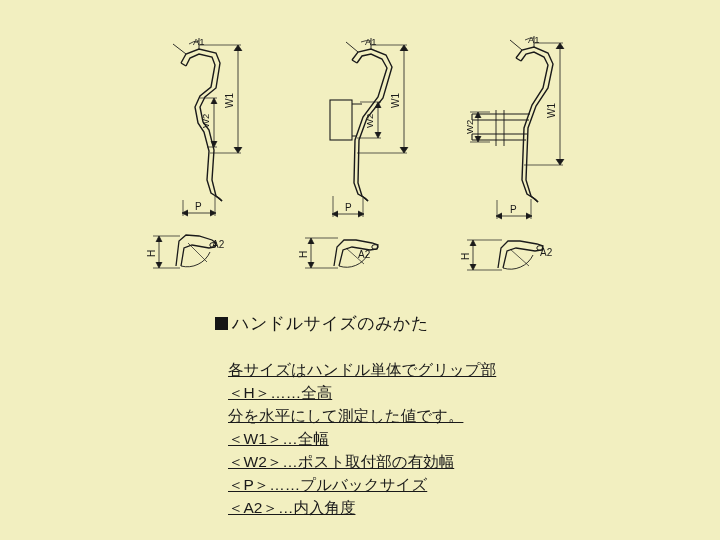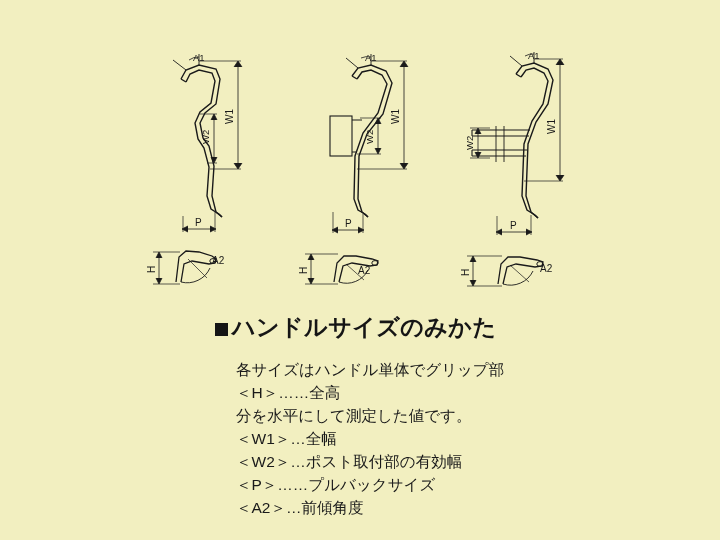--- a/index.html
+++ b/index.html
@@ -12,56 +12,57 @@
     width: 720px;
     height: 540px;
     background: #f2efc0;
     overflow: hidden;
     font-family: "Liberation Sans", sans-serif;
   }
   
   #diagrams {
     position: absolute;
     left: 0;
-    top: 16px;
+    top: 0;
     width: 720px;
     height: 300px;
   }
   #diagrams svg {
     display: block;
   }
   
   #legend {
     position: absolute;
     left: 215px;
     top: 312px;
     width: 470px;
   }
   .heading {
-    font-size: 23px;
-    font-weight: bold;
+    font-size: 17px;
+    font-weight: normal;
     color: #151515;
     letter-spacing: 0.5px;
-    margin: 0 0 16px 0;
+    margin: 0 0 24px 0;
     white-space: nowrap;
   }
   .heading .bullet {
     display: inline-block;
     width: 13px;
     height: 13px;
     background: #151515;
     margin-right: 4px;
     vertical-align: -1px;
   }
   .body-text {
     font-size: 15.5px;
     color: #1a1a1a;
     line-height: 1.42;
-    margin-left: 21px;
+    margin-left: 13px;
     white-space: nowrap;
+    text-decoration: underline;
   }
   .body-text div {
     margin-bottom: 1px;
   }
 </style>
 </head>
 <body>
 
 <div id="page">
 
@@ -231,17 +232,17 @@
     <div class="heading">
       <span class="bullet"></span><span>ハンドルサイズのみかた</span>
     </div>
     <div class="body-text">
       <div>各サイズはハンドル単体でグリップ部</div>
       <div>＜H＞……全高</div>
       <div>分を水平にして測定した値です。</div>
       <div>＜W1＞…全幅</div>
       <div>＜W2＞…ポスト取付部の有効幅</div>
       <div>＜P＞……プルバックサイズ</div>
-      <div>＜A2＞…前傾角度</div>
+      <div>＜A2＞…内入角度</div>
     </div>
   </div>
 
 </div>
 
 </body></html>

